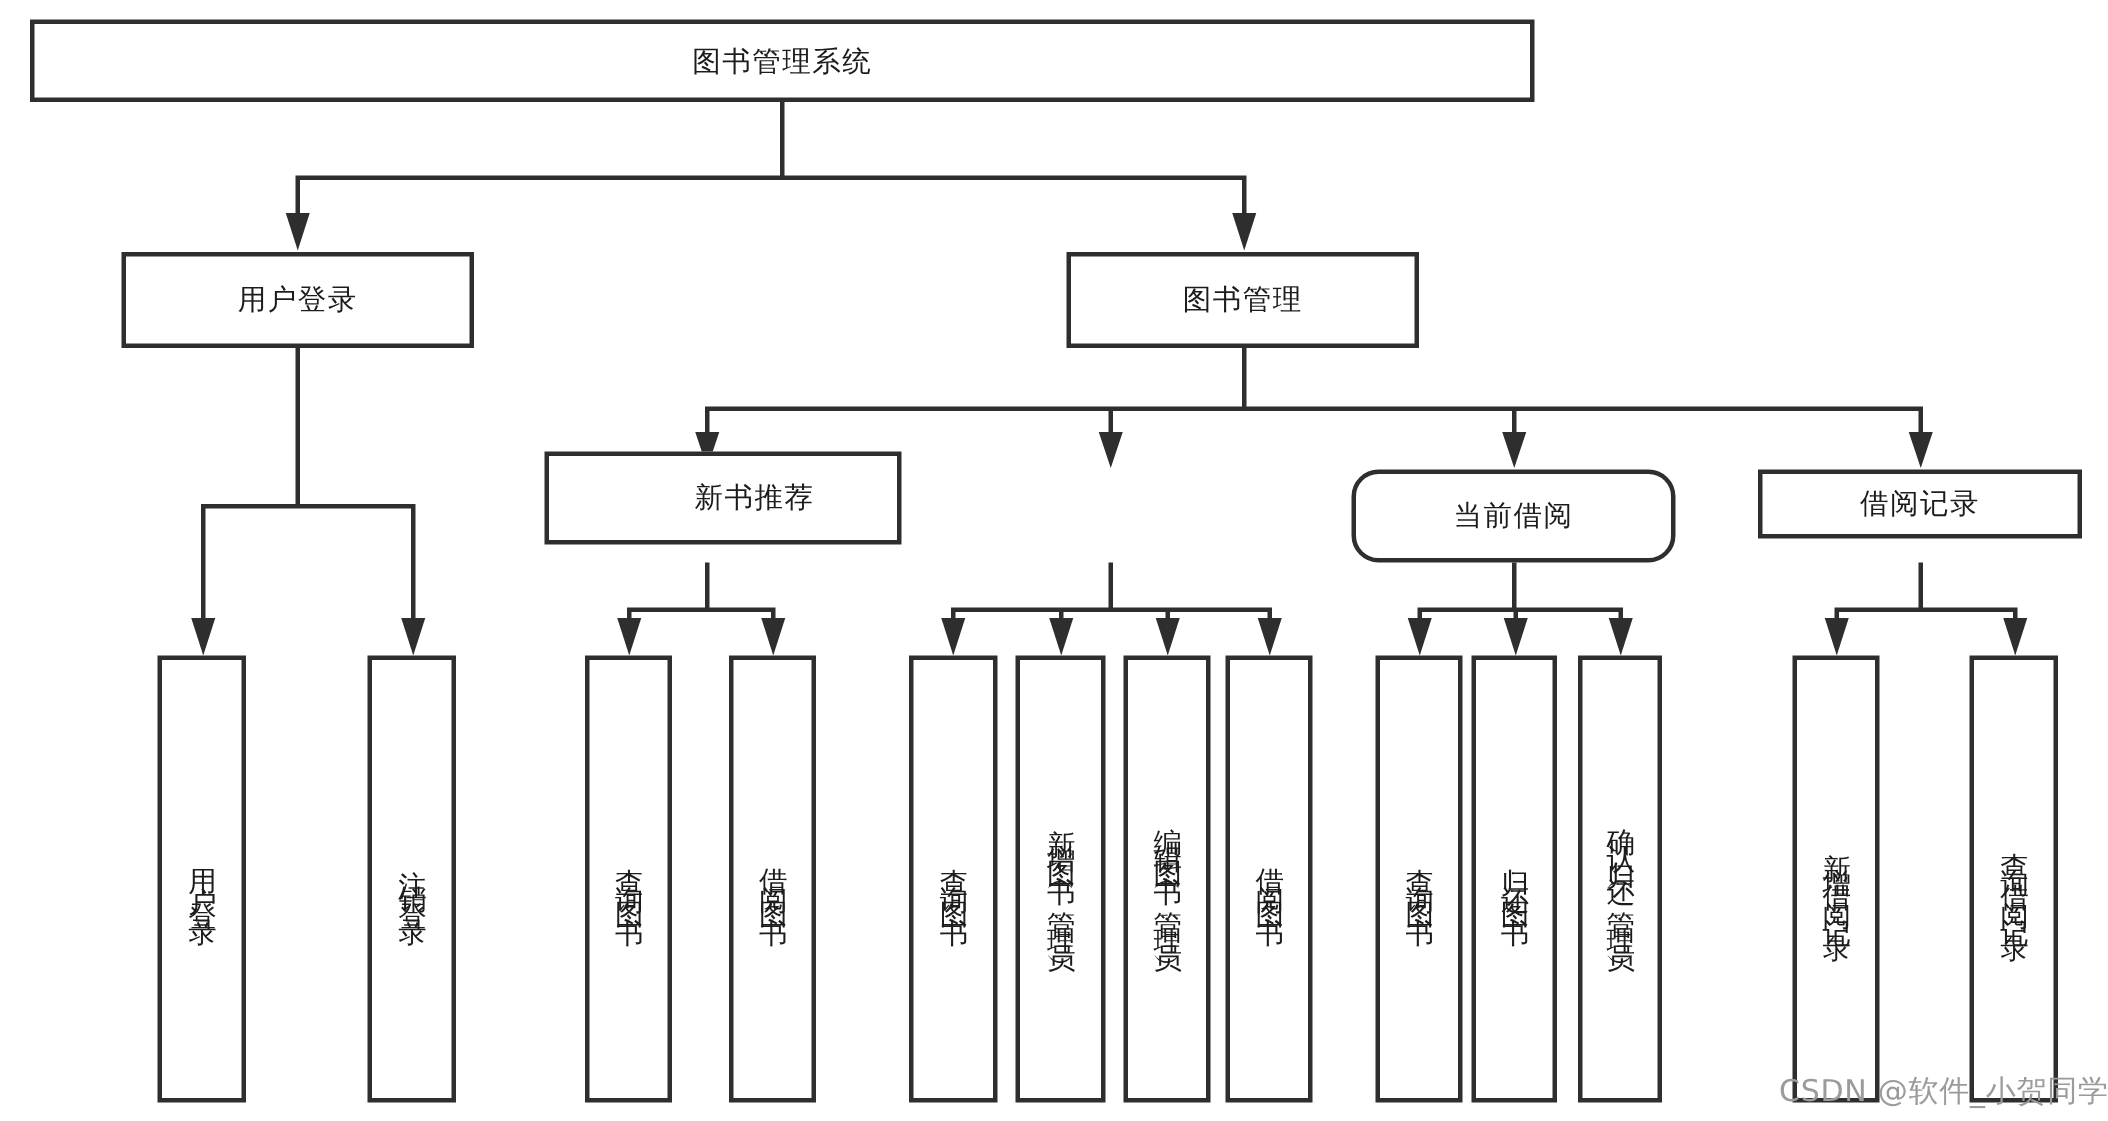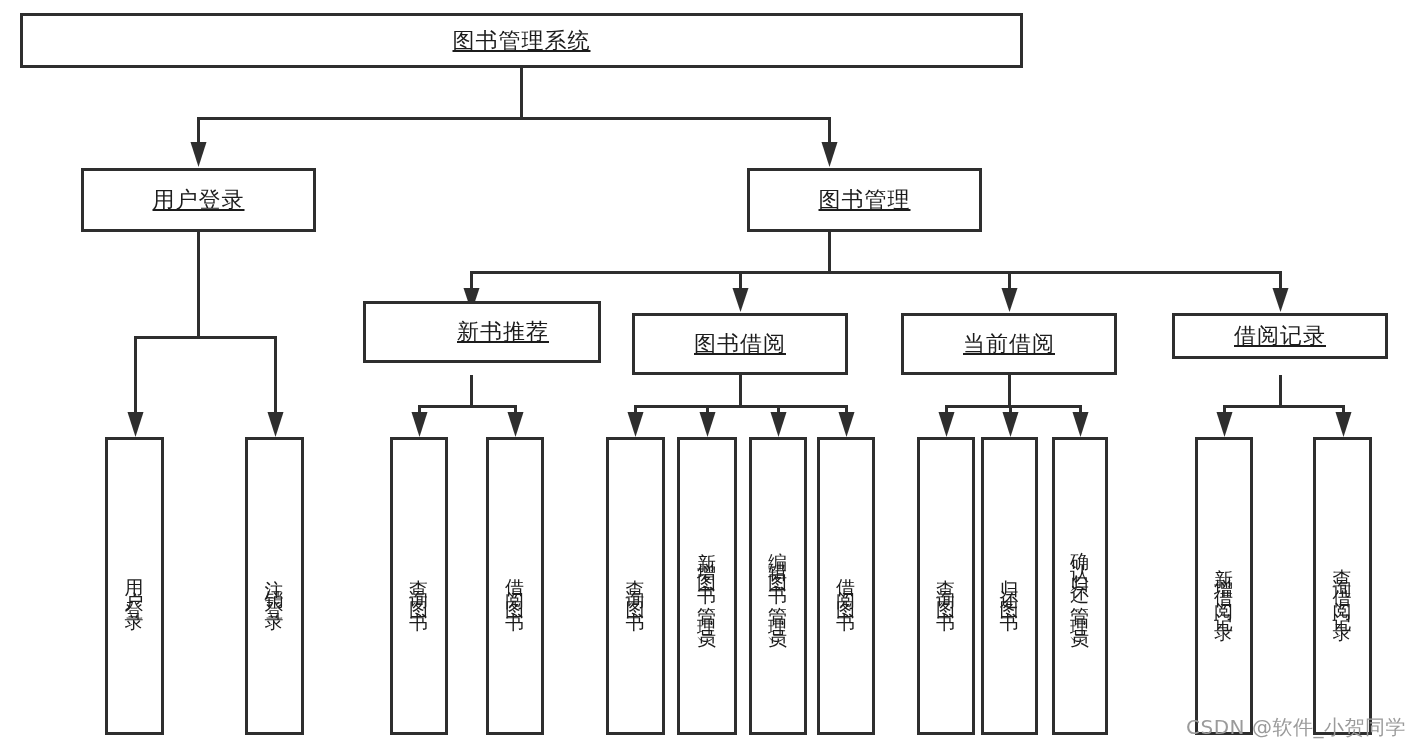--- a/index.html
+++ b/index.html
@@ -22,24 +22,23 @@
     box-sizing: border-box;
     background: #ffffff;
     border: 3px solid #2e2e2e;
     display: flex;
     align-items: center;
     justify-content: center;
     color: #1c1c1c;
     z-index: 2;
   }
   .hbox {
-    font-size: 22px;
+    font-size: 19px;
     letter-spacing: 1px;
     white-space: nowrap;
-    text-decoration: underline;
   }
   .vbox {
     font-size: 19px;
     writing-mode: vertical-rl;
     letter-spacing: 11px;
     line-height: 1;
     text-align: center;
   }
   .watermark {
     position: absolute;
@@ -101,25 +100,24 @@
       <polygon points="1072.5,412 1088.5,412 1080.5,437"></polygon>
 
       <polygon points="1216.5,412 1232.5,412 1224.5,437"></polygon>
       <polygon points="1335.5,412 1351.5,412 1343.5,437"></polygon>
     </g>
   </svg>
 
   <div class="box hbox" style="left:20px; top:13px; width:1003px; height:55px;">图书管理系统</div>
 
   <div class="box hbox" style="left:81px; top:168px; width:235px; height:64px;">用户登录</div>
-  <div class="box hbox" style="left:711px; top:168px; width:235px; height:64px;margin-left:36px;">图书管理</div>
+  <div class="box hbox" style="left:711px; top:168px; width:235px; height:64px;">图书管理</div>
 
   <div class="box hbox" style="left:363px; top:301px; width:238px; height:62px;padding-left:42px;">新书推荐</div>
-  <div class="box hbox" style="left:632px; top:313px; width:216px; height:62px;">图书借阅</div>
-  <div class="box hbox" style="left:901px; top:313px; width:216px; height:62px;">当前借阅</div>
+  <div class="box hbox" style="left:901px; top:313px; width:216px; height:62px;border-radius:18px;">当前借阅</div>
   <div class="box hbox" style="left:1172px; top:313px; width:216px; height:46px;">借阅记录</div>
 
   <div class="box vbox" style="left:105px; top:437px; width:59px; height:298px;">用户登录</div>
   <div class="box vbox" style="left:245px; top:437px; width:59px; height:298px;">注销登录</div>
 
   <div class="box vbox" style="left:390px; top:437px; width:58px; height:298px;">查询图书</div>
   <div class="box vbox" style="left:486px; top:437px; width:58px; height:298px;">借阅图书</div>
 
   <div class="box vbox" style="left:606px; top:437px; width:59px; height:298px;">查询图书</div>
   <div class="box vbox" style="left:677px; top:437px; width:60px; height:298px;">新增图书（管理员）</div>

